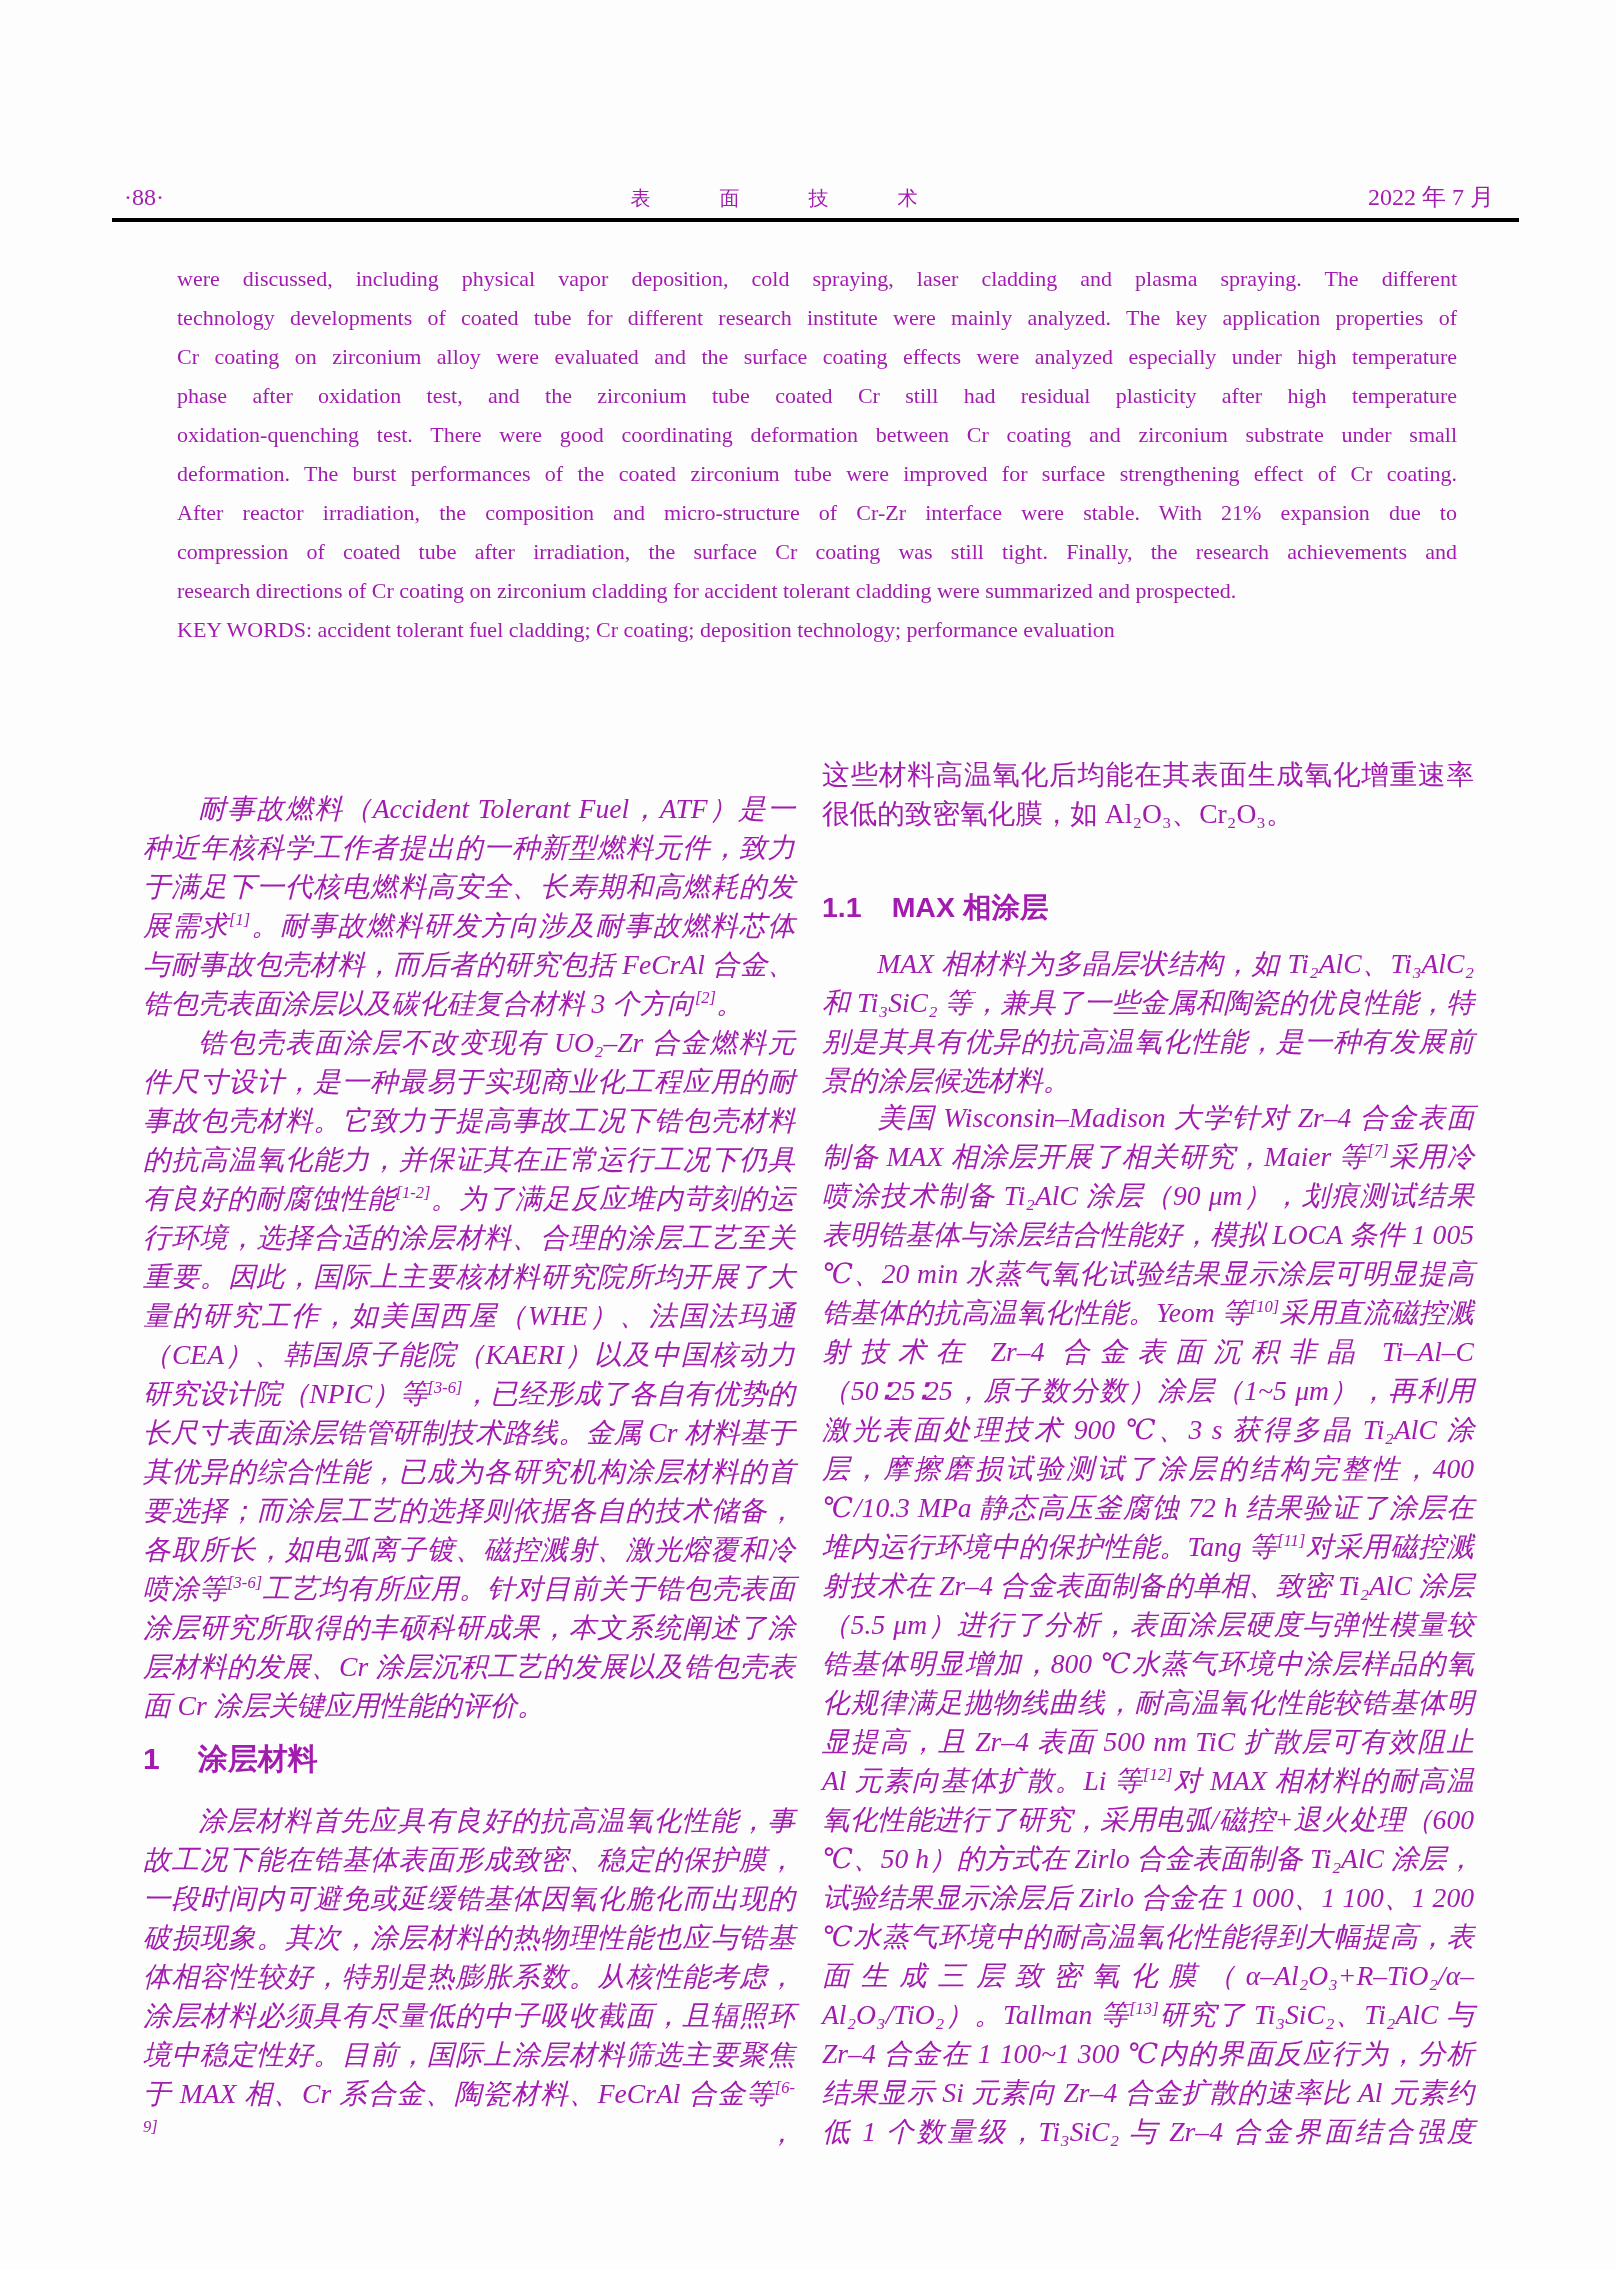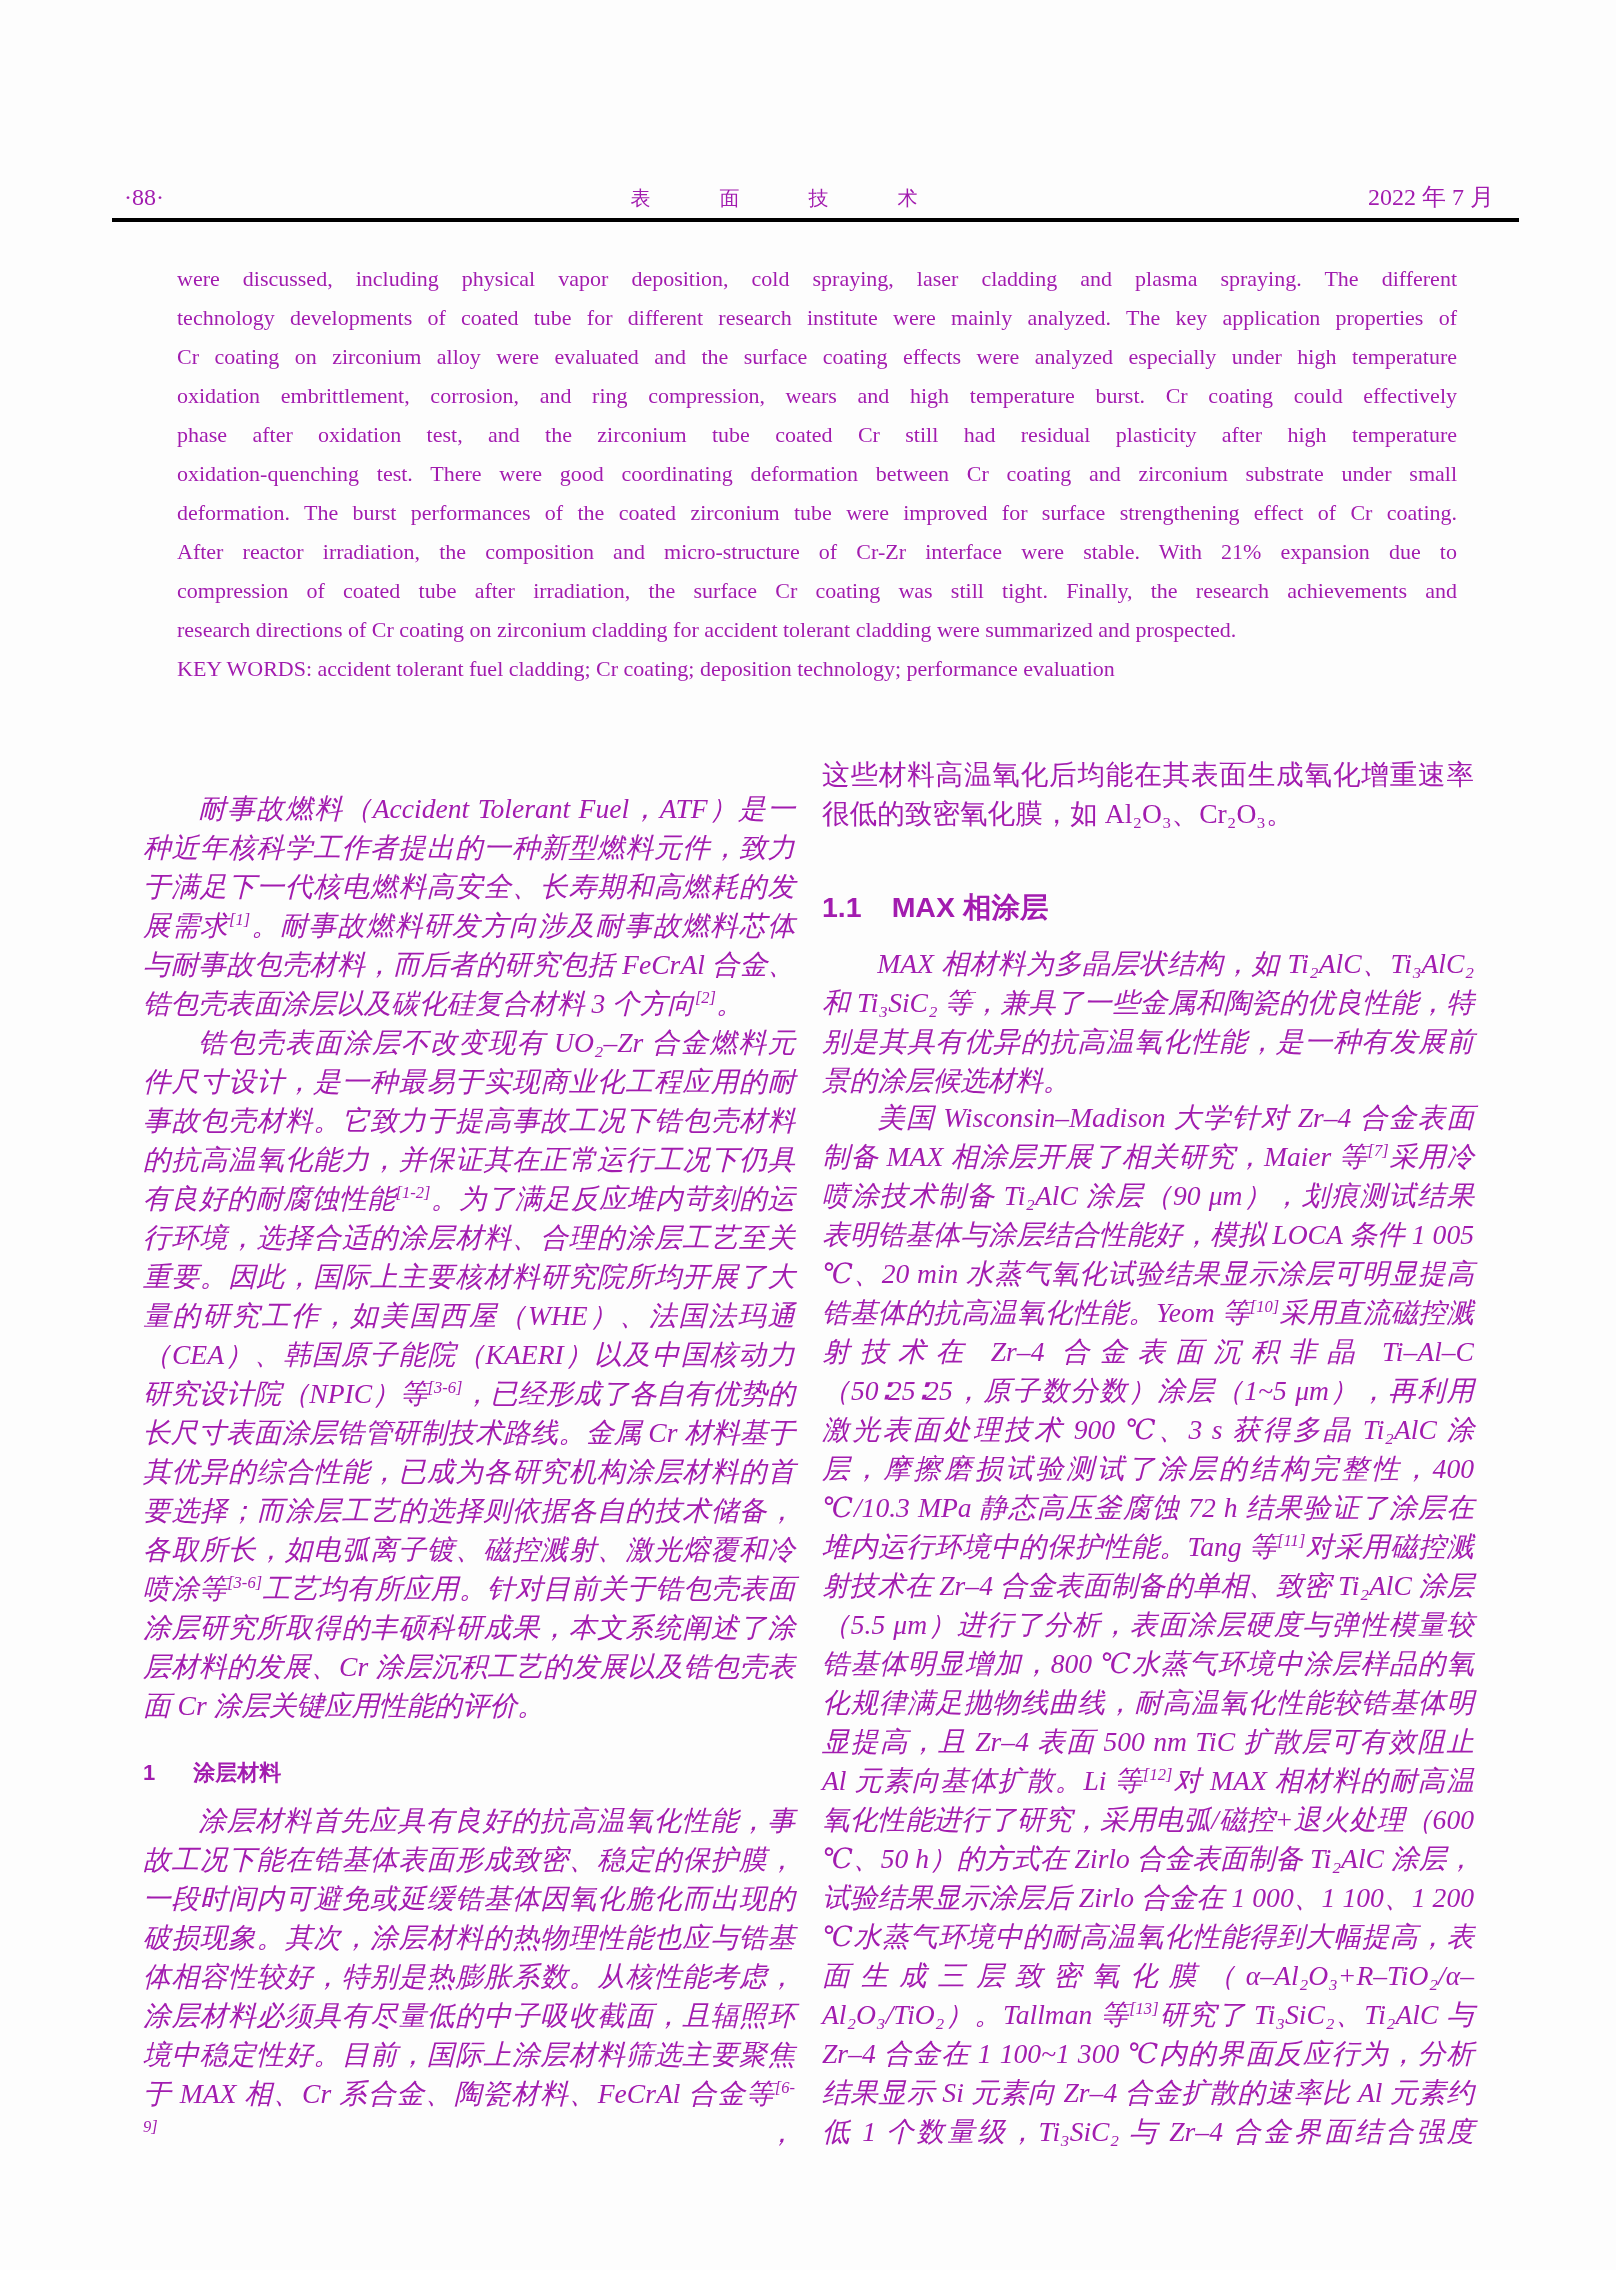--- a/index.html
+++ b/index.html
@@ -28,21 +28,21 @@
   .blk{position:absolute;font-size:27.6px;line-height:39px;text-align:justify;}
   .col-l{left:143px;width:652px;}
   .col-r{left:822px;width:652px;}
   .indent{text-indent:2em;font-style:italic;}
   .flow{text-align-last:justify;}
   sup{font-size:0.6em;vertical-align:super;line-height:0;}
   
   .h1{
     position:absolute;left:143px;width:652px;top:1737px;
     font-family:"Liberation Sans","DejaVu Sans",sans-serif;
-    font-weight:bold;font-size:22px;line-height:44px;margin-top:14px;
+    font-weight:bold;font-size:30px;line-height:44px;
   }
   .h1 .num{margin-right:38px;}
   .h2{
     position:absolute;left:822px;width:652px;top:888px;
     font-family:"Liberation Sans","DejaVu Sans",sans-serif;
     font-weight:bold;font-size:28.5px;line-height:38px;
   }
   .h2 .num{margin-right:30px;}
 </style>
 </head>
@@ -54,21 +54,20 @@
     <span class="pno">·88·</span>
     <span class="jtitle">表 面 技 术</span>
     <span class="jdate">2022 年 7 月</span>
   </div>
   <div class="head-rule"></div>
 
   <div class="abstract">
     <div class="abs-line">were discussed, including physical vapor deposition, cold spraying, laser cladding and plasma spraying. The different</div>
     <div class="abs-line">technology developments of coated tube for different research institute were mainly analyzed. The key application properties of</div>
     <div class="abs-line">Cr coating on zirconium alloy were evaluated and the surface coating effects were analyzed especially under high temperature</div>
-    <div class="abs-line">oxidation embrittlement, corrosion, and ring compression, wears and high temperature burst. Cr coating could effectively</div>
     <div class="abs-line">phase after oxidation test, and the zirconium tube coated Cr still had residual plasticity after high temperature</div>
     <div class="abs-line">oxidation-quenching test. There were good coordinating deformation between Cr coating and zirconium substrate under small</div>
     <div class="abs-line">deformation. The burst performances of the coated zirconium tube were improved for surface strengthening effect of Cr coating.</div>
     <div class="abs-line">After reactor irradiation, the composition and micro-structure of Cr-Zr interface were stable. With 21% expansion due to</div>
     <div class="abs-line">compression of coated tube after irradiation, the surface Cr coating was still tight. Finally, the research achievements and</div>
     <div class="abs-line last">research directions of Cr coating on zirconium cladding for accident tolerant cladding were summarized and prospected.</div>
     <div class="kw-line">
       <span class="kw-label">KEY WORDS: </span><span>accident tolerant fuel cladding; Cr coating; deposition technology; performance evaluation</span>
     </div>
   </div>

